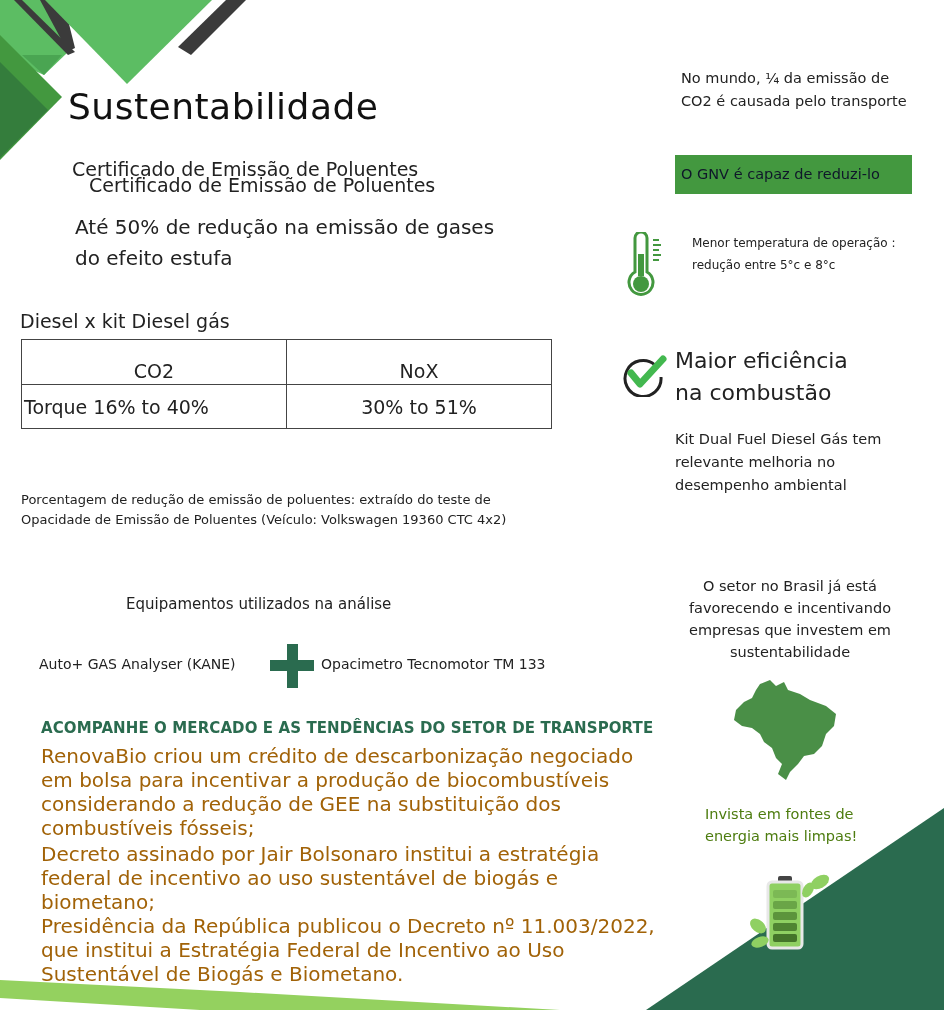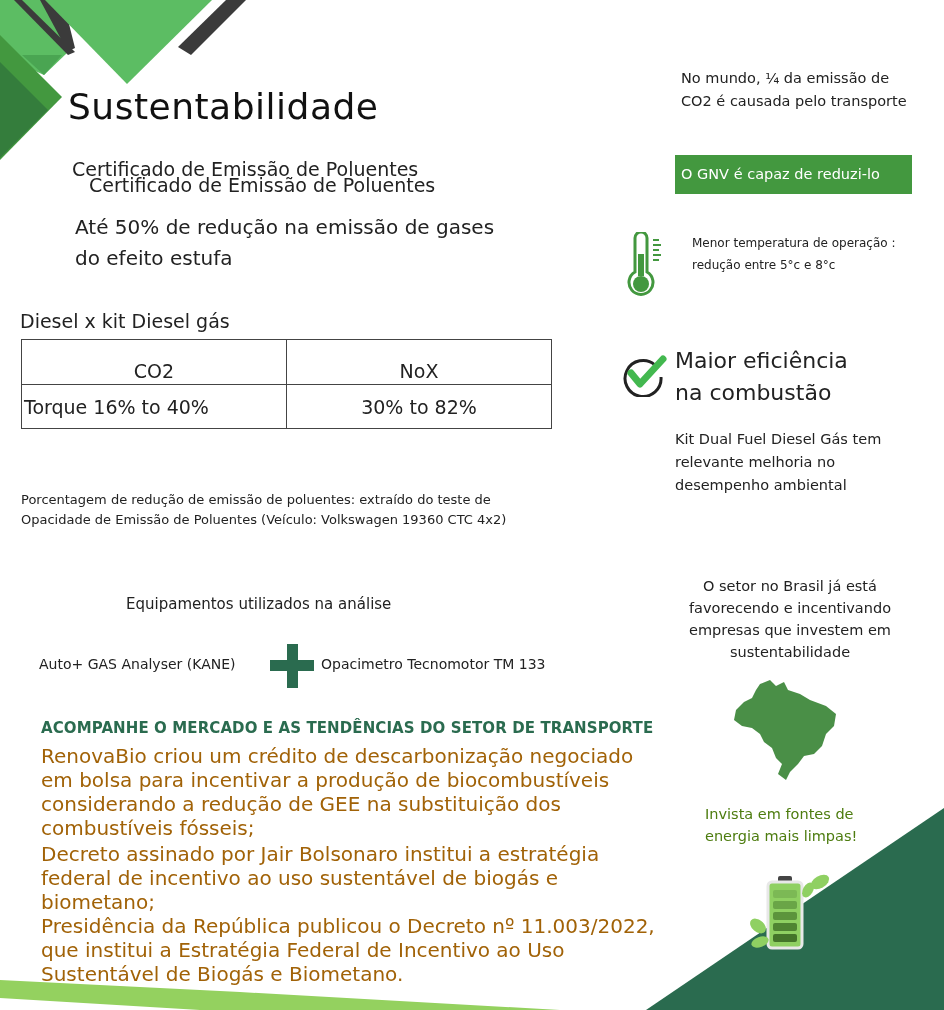--- a/index.html
+++ b/index.html
@@ -21,21 +21,21 @@
     .equip-title { left: 126px; top: 595px; font-size: 15px; color: #222; }
     .equip-left { left: 39px; top: 656px; font-size: 14px; color: #222; }
     .equip-right { left: 321px; top: 656px; font-size: 14px; color: #222; }
     .plus { left: 270px; top: 644px; width: 44px; height: 44px; }
     .plus .h { position: absolute; left: 0; top: 16px; width: 44px; height: 11px; background: #2a6b4f; }
     .plus .v { position: absolute; left: 17px; top: 0; width: 11px; height: 44px; background: #2a6b4f; }
     .mkt-title { left: 41px; top: 719px; font-size: 15px; font-weight: bold; color: #2a6b4f; letter-spacing: 0.1px; }
     .mkt-p { left: 41px; width: 620px; font-size: 20px; line-height: 24px; color: #a16207; }
     .p1 { top: 744px; } .p2 { top: 842px; } .p3 { top: 914px; }
     .r1 { left: 681px; top: 67px; width: 230px; font-size: 14.5px; line-height: 23px; color: #222; }
-    .gnv { left: 675px; top: 155px; width: 237px; height: 39px; background: #43983f; color: #ffffff; font-size: 14.5px; line-height: 39px; padding-left: 6px; }
+    .gnv { left: 675px; top: 155px; width: 237px; height: 39px; background: #43983f; color: #0f172a; font-size: 14.5px; line-height: 39px; padding-left: 6px; }
     .thermo { left: 625px; top: 232px; width: 40px; height: 66px; }
     .r2 { left: 692px; top: 232px; width: 240px; font-size: 12px; line-height: 22px; color: #222; }
     .check { left: 621px; top: 351px; width: 46px; height: 46px; }
     .r3 { left: 675px; top: 345px; font-size: 22px; line-height: 32px; color: #222; }
     .r4 { left: 675px; top: 428px; width: 250px; font-size: 14.5px; line-height: 23px; color: #222; }
     .r5 { left: 680px; top: 545px; width: 220px; text-align: center; font-size: 14.5px; line-height: 22px; color: #222; margin-top: 30px; }
     .brazil { left: 730px; top: 676px; width: 110px; height: 106px; }
     .r6 { left: 705px; top: 803px; width: 170px; text-align: left; font-size: 14.5px; line-height: 22px; color: #4d7c0f; }
     .battery { left: 748px; top: 870px; width: 90px; height: 84px; }
   </style>
@@ -60,21 +60,21 @@
 
 <div class="abs tbl-title">Diesel x kit Diesel gás</div>
 <table class="em">
   <tbody>
       <tr>
     <th>CO2</th>
     <th>NoX</th>
   </tr>
   <tr>
     <td class="l">Torque 16% to 40%</td>
-    <td class="r">30% to 82%</td>
+    <td class="r">30% to 51%</td>
   </tr>
 </tbody>
   </table>
 
 <div class="abs note">Porcentagem de redução de emissão de poluentes: extraído do teste de Opacidade de Emissão de Poluentes (Veículo: Volkswagen 19360 CTC 4x2)</div>
 
 <div class="abs equip-title">Equipamentos utilizados na análise</div>
 <div class="abs equip-left">Auto+ GAS Analyser (KANE)</div>
 <div class="abs plus">
     <div class="h"></div>

